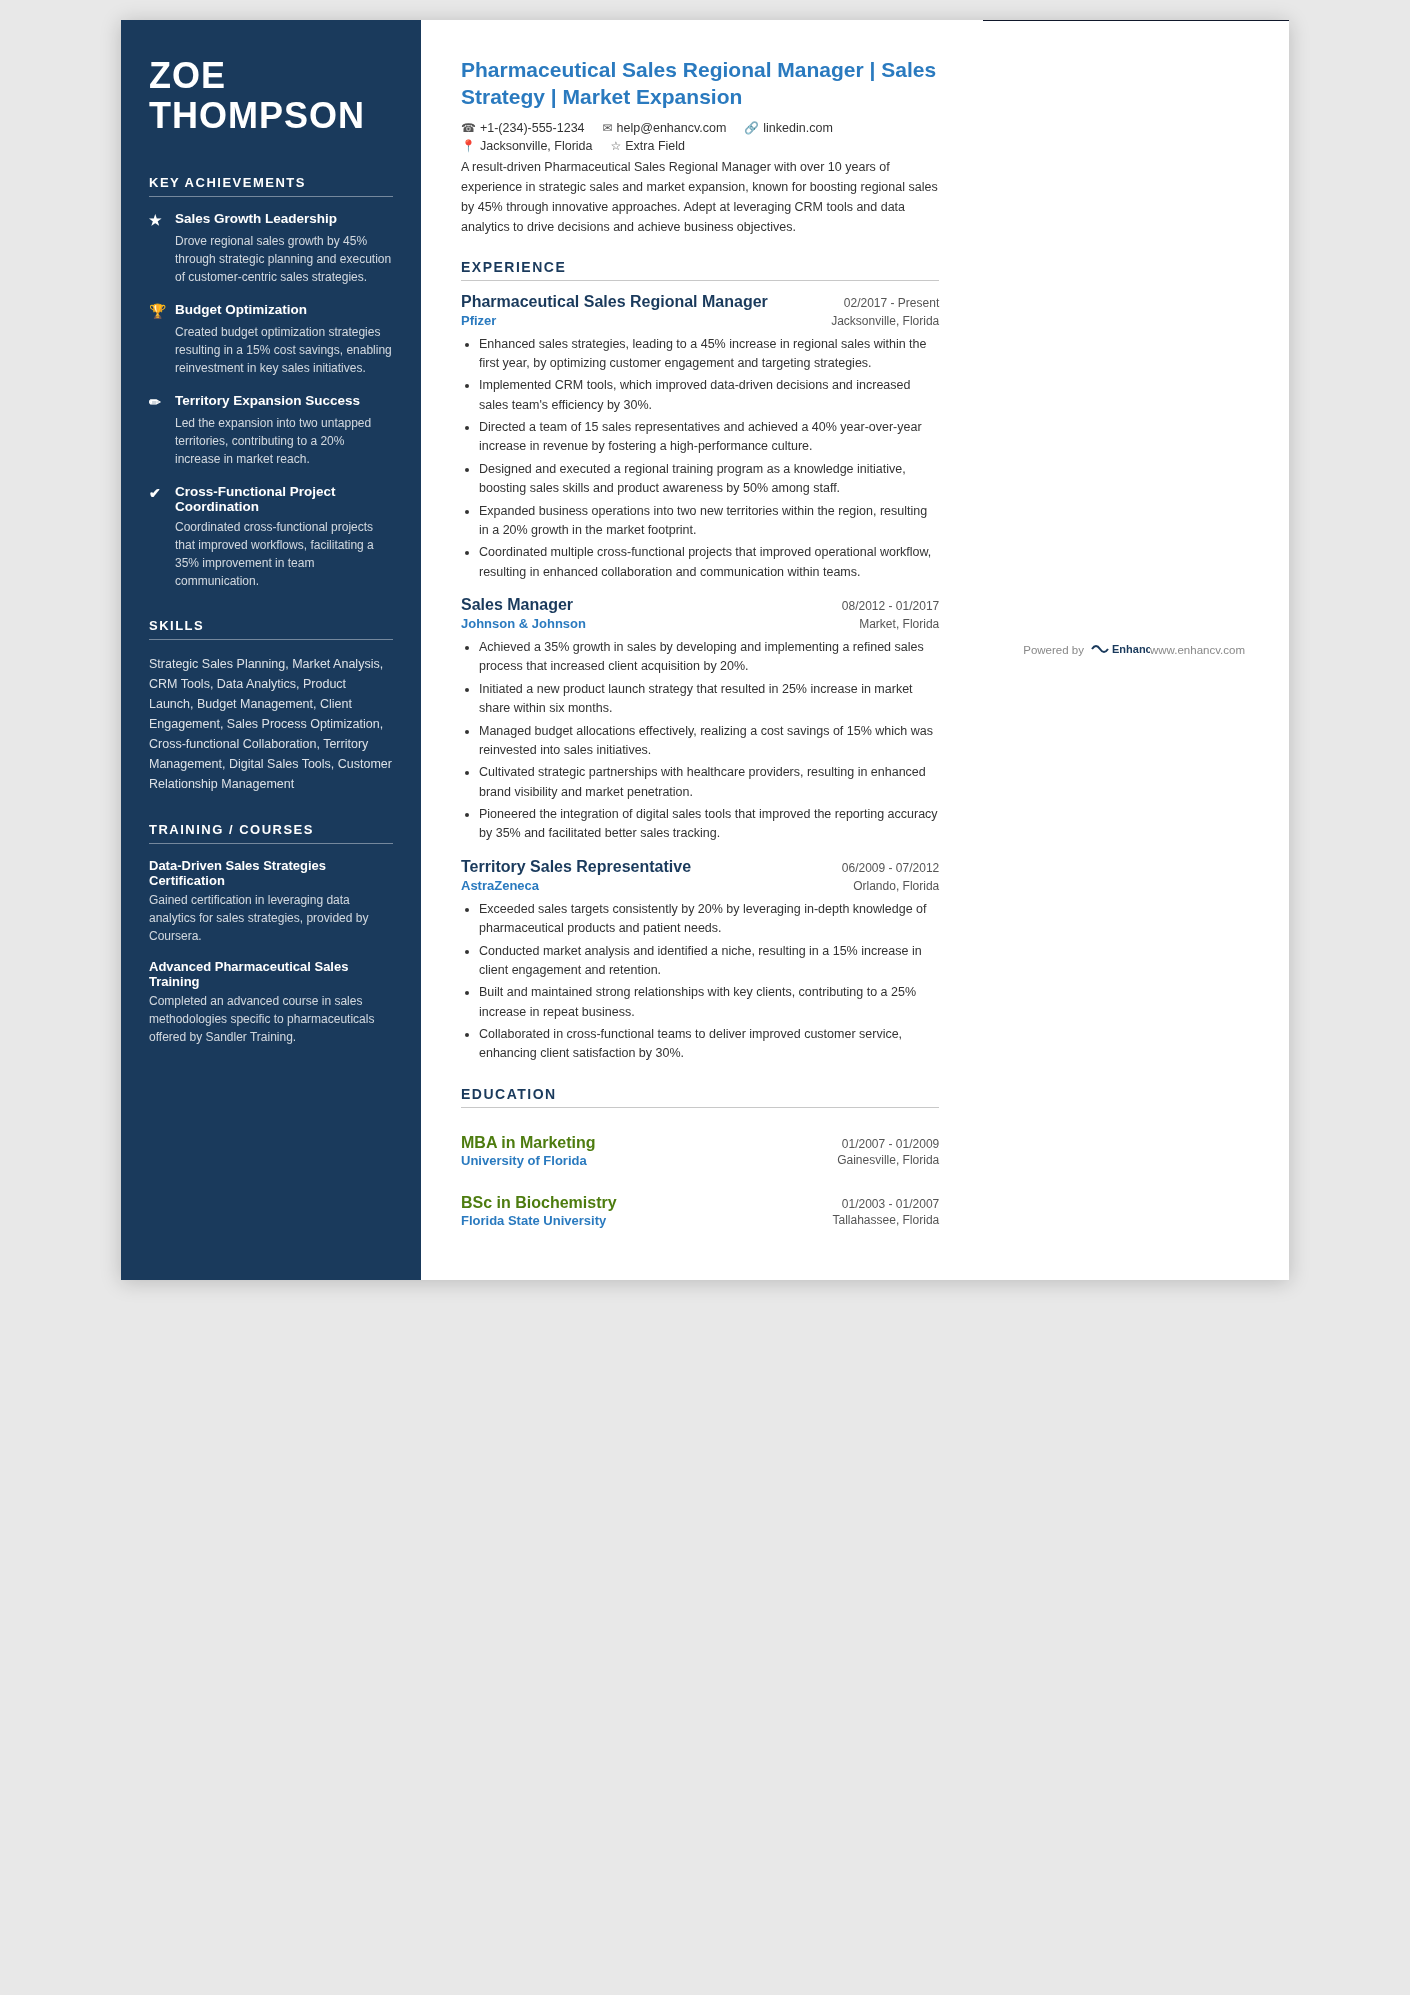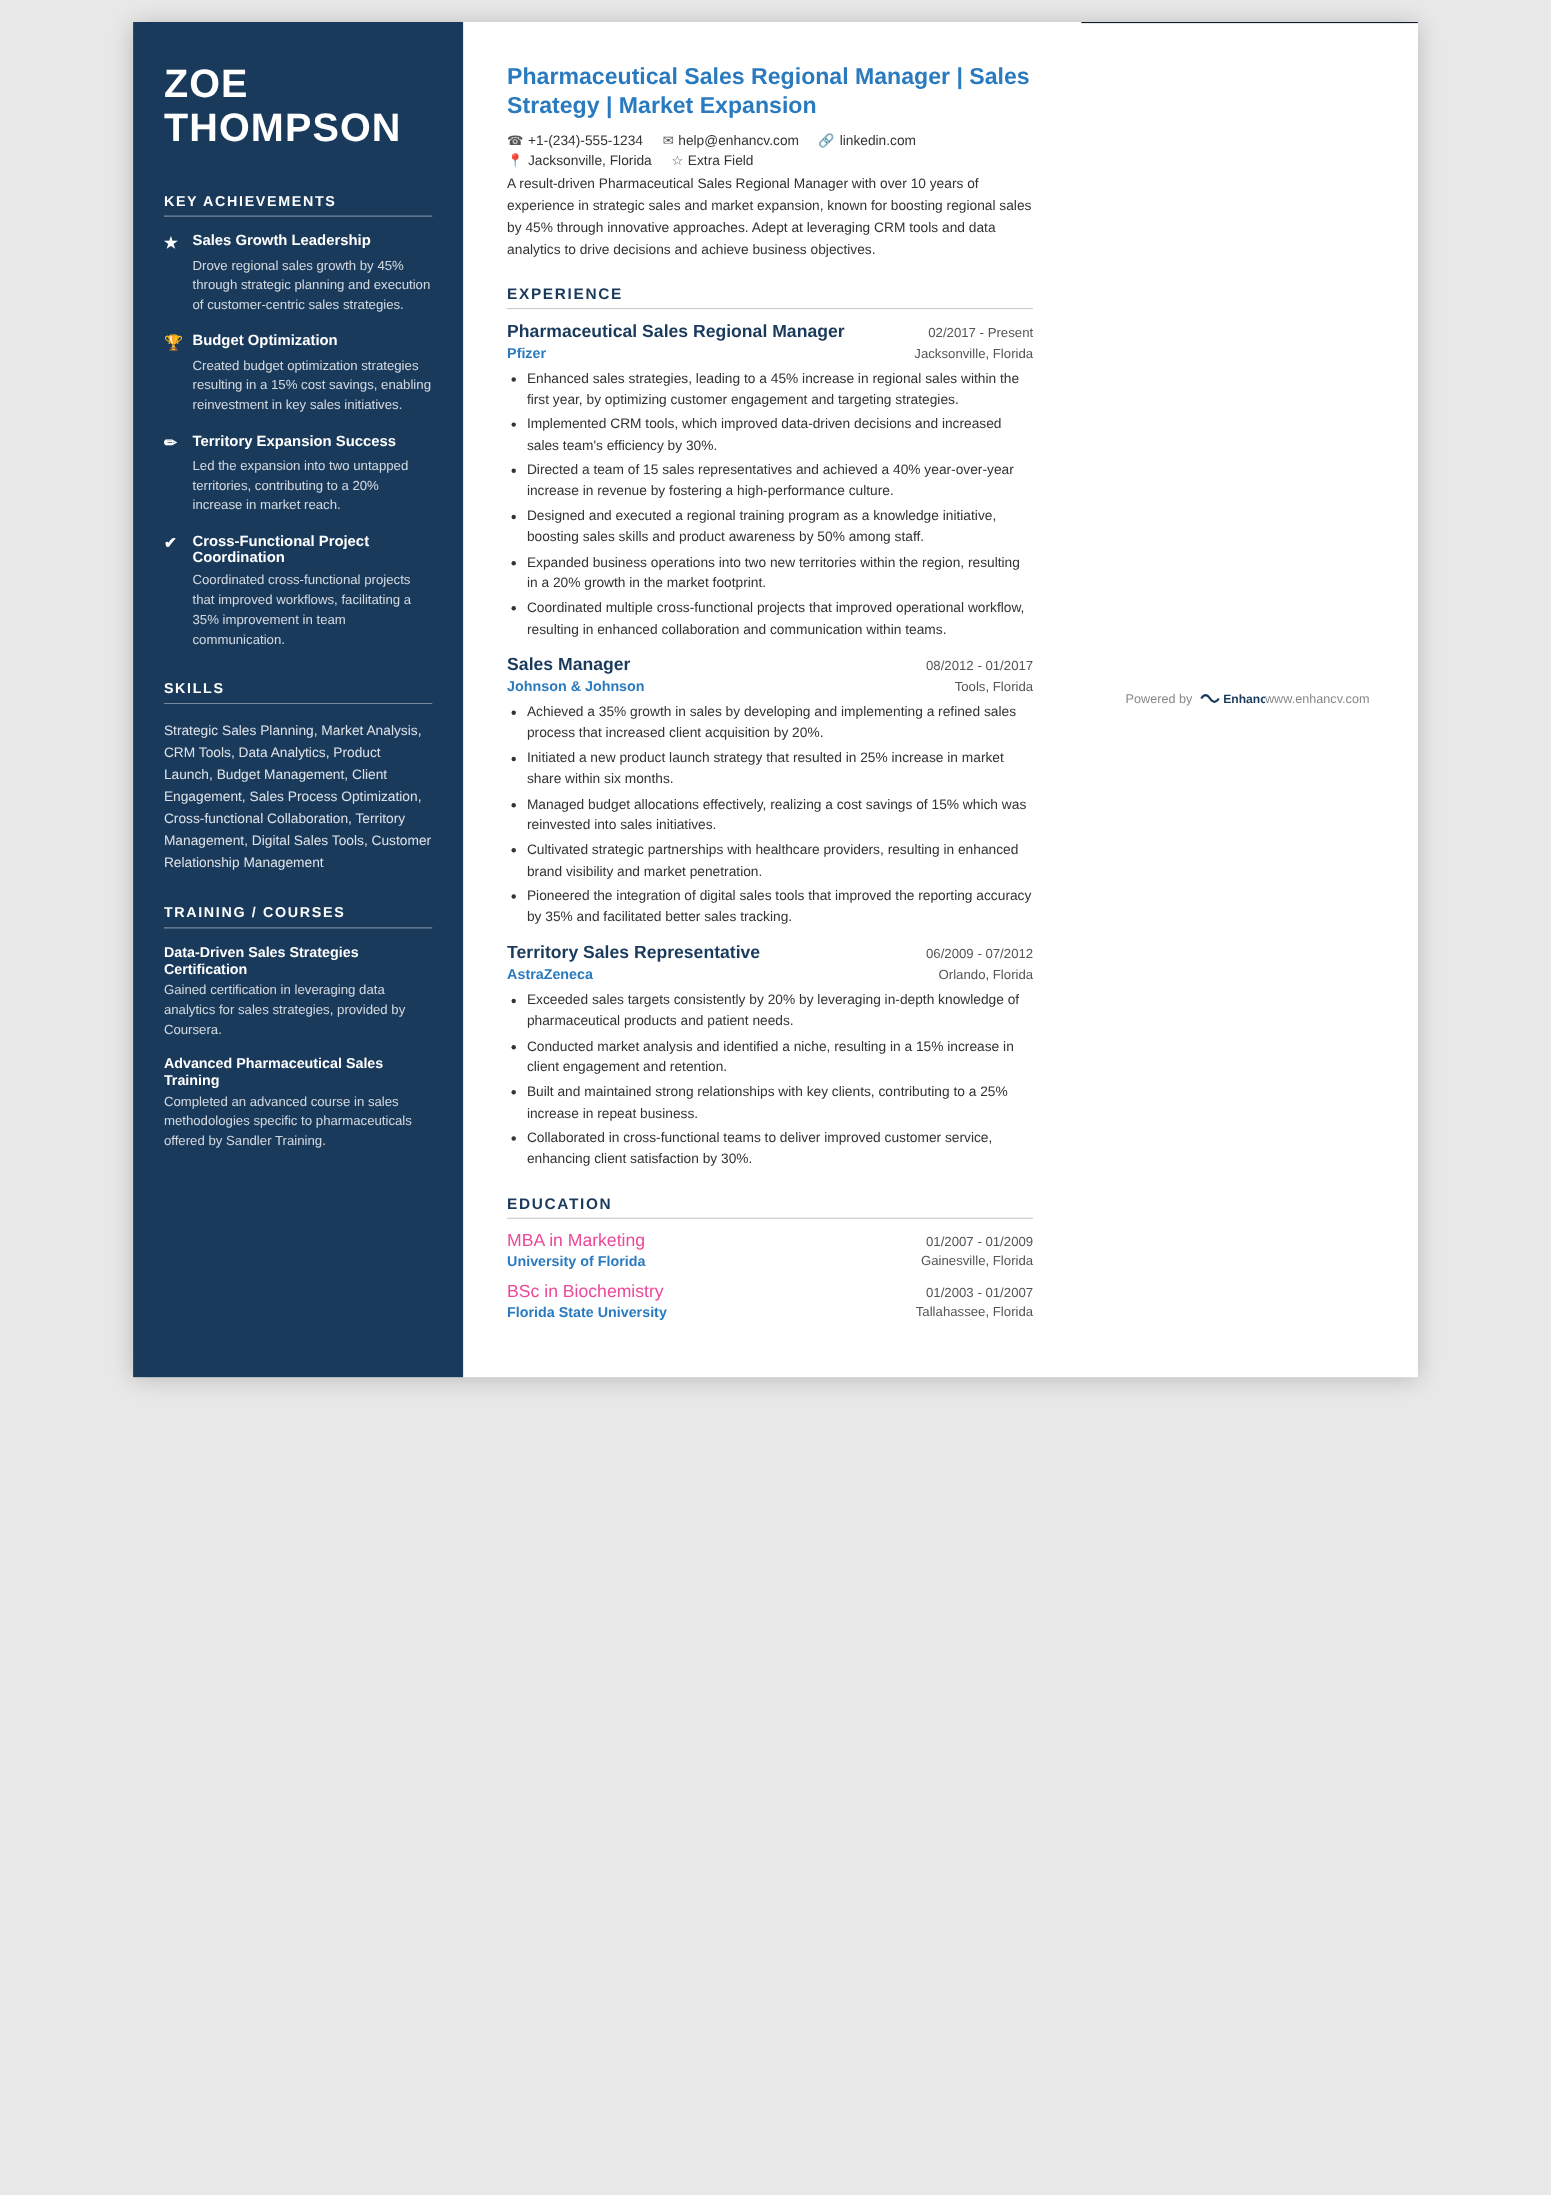--- a/index.html
+++ b/index.html
@@ -181,22 +181,23 @@
       margin-bottom: 3px;
     }
     .edu-row {
       display: flex;
       justify-content: space-between;
       align-items: baseline;
       margin-bottom: 1px;
     }
     .edu-degree {
       font-size: 16px;
-      font-weight: 400;
-      color: #ec4899;
+      font-weight: 700;
+      color: #4d7c0f;
+      margin-top: 14px;
     }
     .edu-date {
       font-size: 12px;
       color: #555;
     }
     .edu-sub {
       display: flex;
       justify-content: space-between;
       margin-bottom: 12px;
     }
@@ -345,21 +346,21 @@
         <li>Expanded business operations into two new territories within the region, resulting in a 20% growth in the market footprint.</li>
         <li>Coordinated multiple cross-functional projects that improved operational workflow, resulting in enhanced collaboration and communication within teams.</li>
       </ul>
 
       <div class="exp-header">
         <div class="exp-title">Sales Manager</div>
         <div class="exp-date">08/2012 - 01/2017</div>
       </div>
       <div class="exp-sub">
         <div class="exp-company">Johnson &amp; Johnson</div>
-        <div class="exp-location">Tools, Florida</div>
+        <div class="exp-location">Market, Florida</div>
       </div>
       <ul class="exp-bullets">
         <li>Achieved a 35% growth in sales by developing and implementing a refined sales process that increased client acquisition by 20%.</li>
         <li>Initiated a new product launch strategy that resulted in 25% increase in market share within six months.</li>
         <li>Managed budget allocations effectively, realizing a cost savings of 15% which was reinvested into sales initiatives.</li>
         <li>Cultivated strategic partnerships with healthcare providers, resulting in enhanced brand visibility and market penetration.</li>
         <li>Pioneered the integration of digital sales tools that improved the reporting accuracy by 35% and facilitated better sales tracking.</li>
       </ul>
 
       <div class="exp-header">

